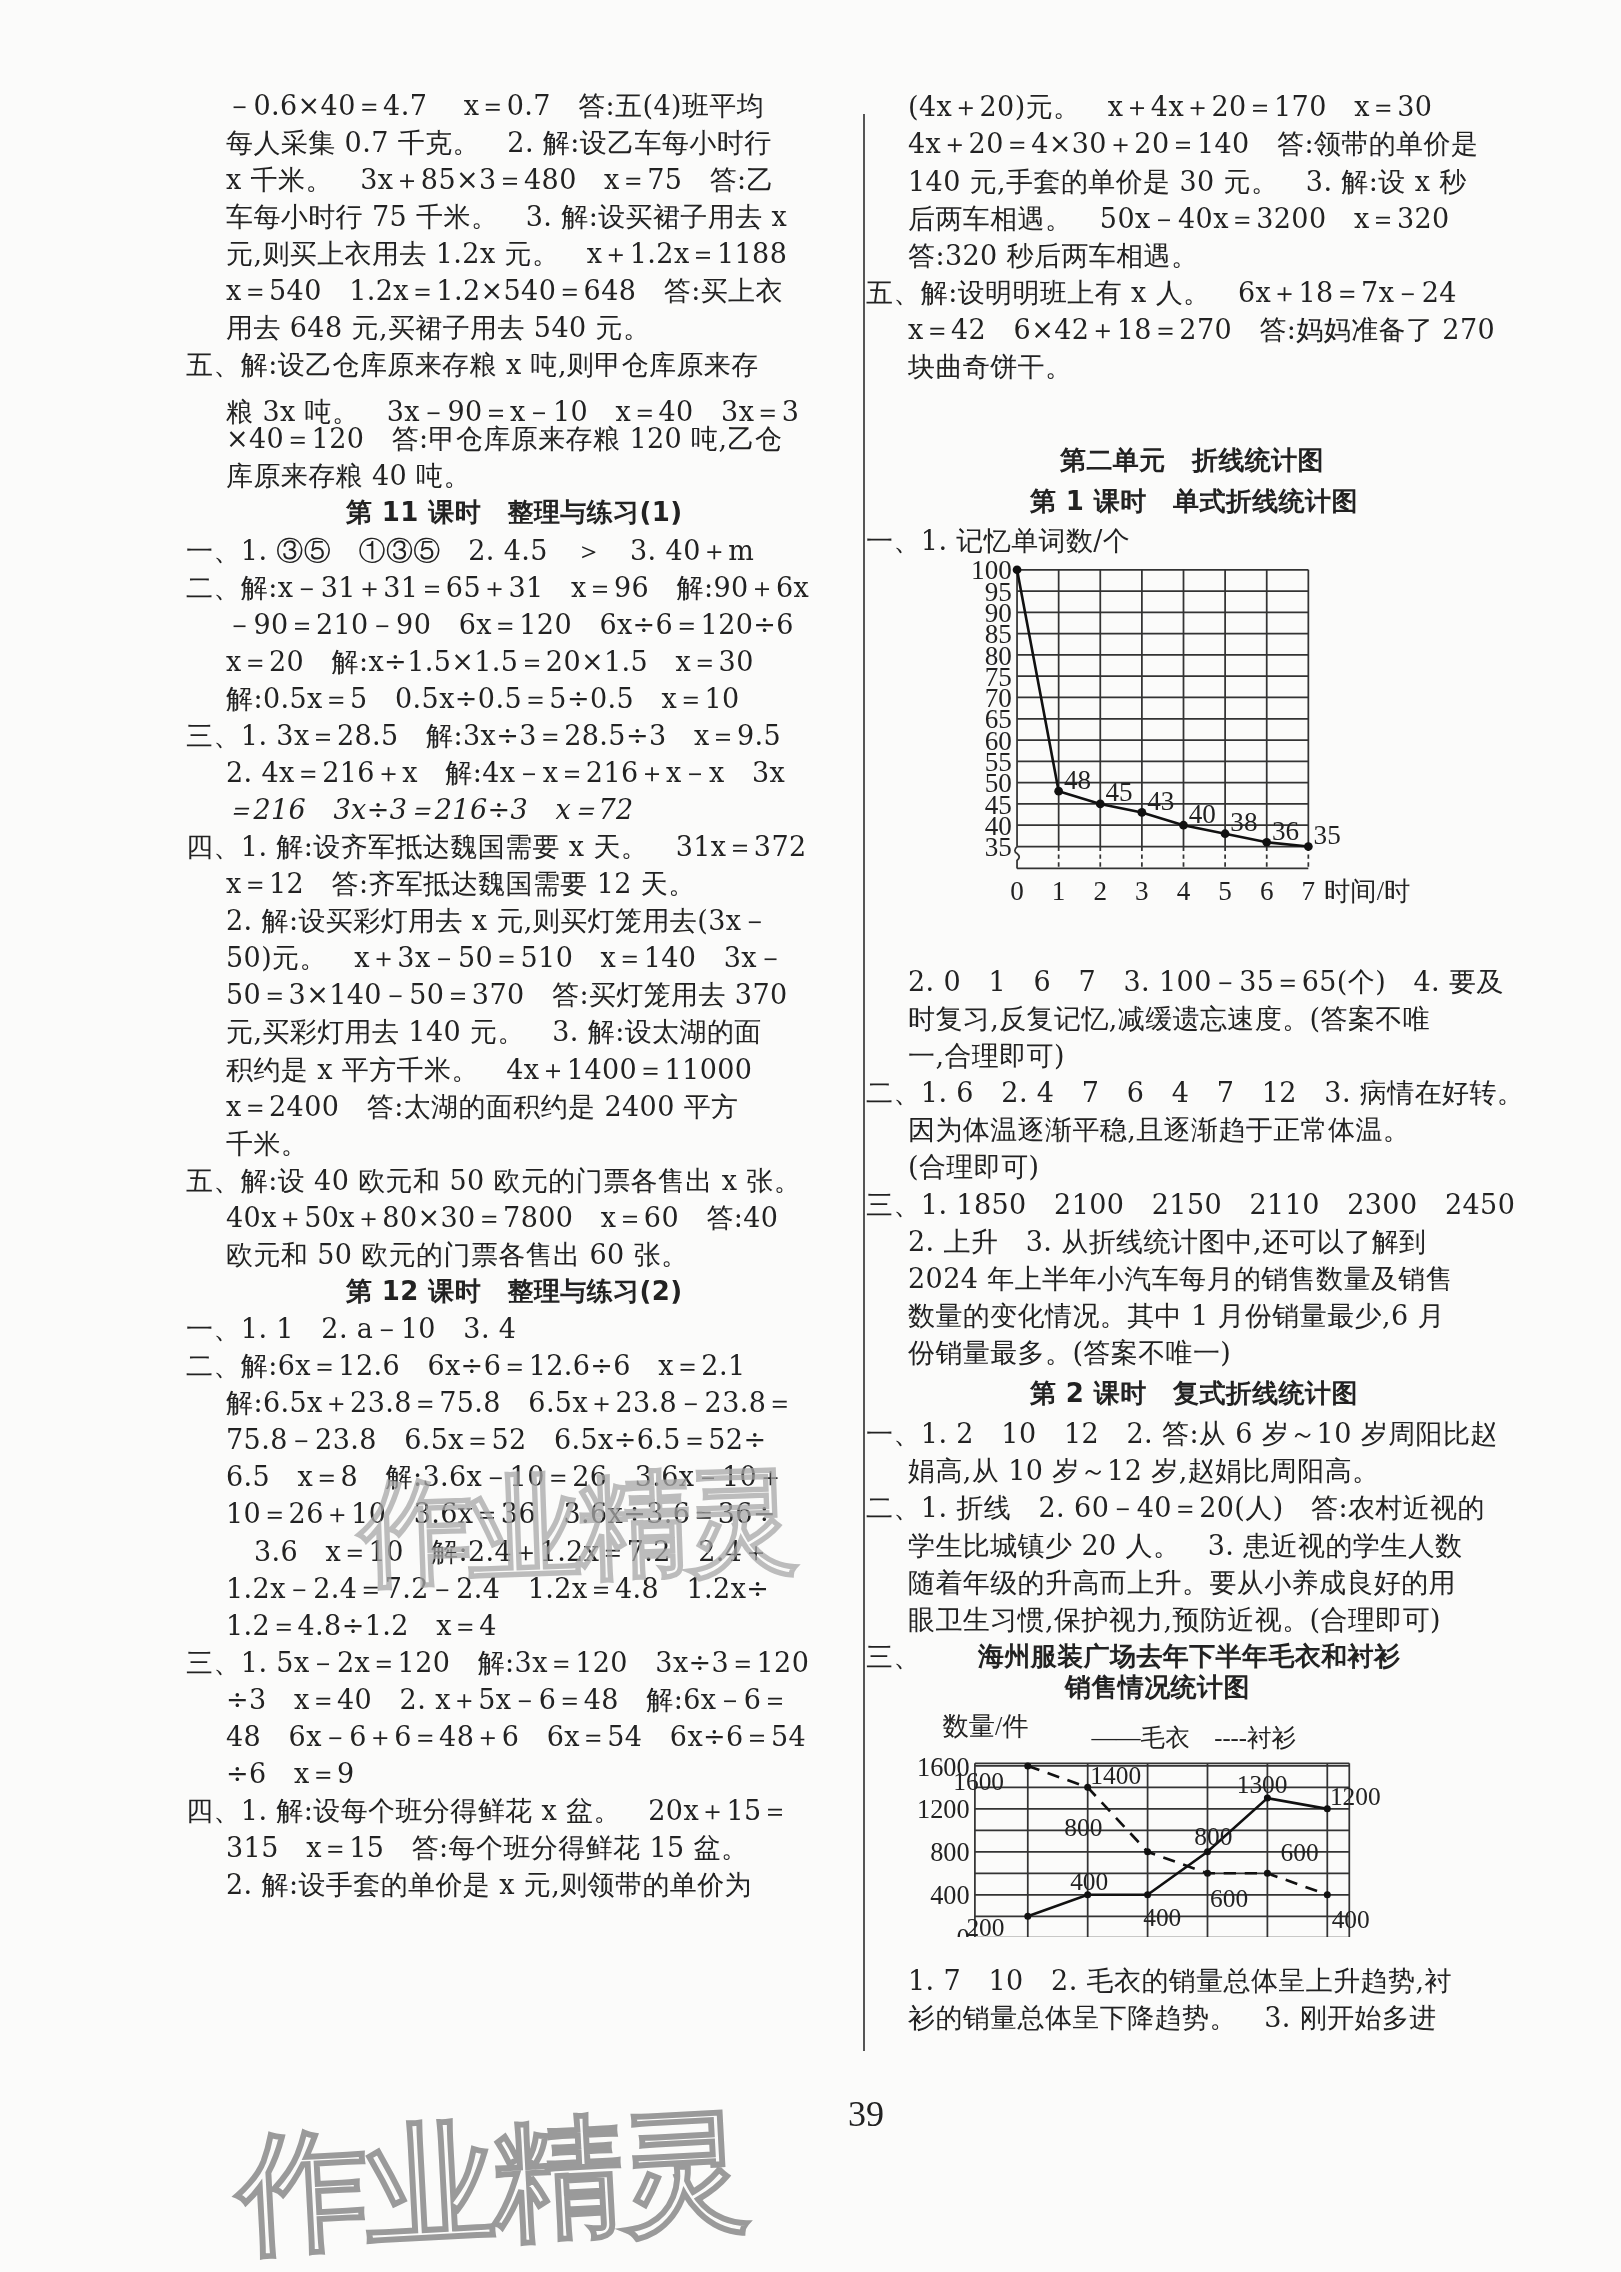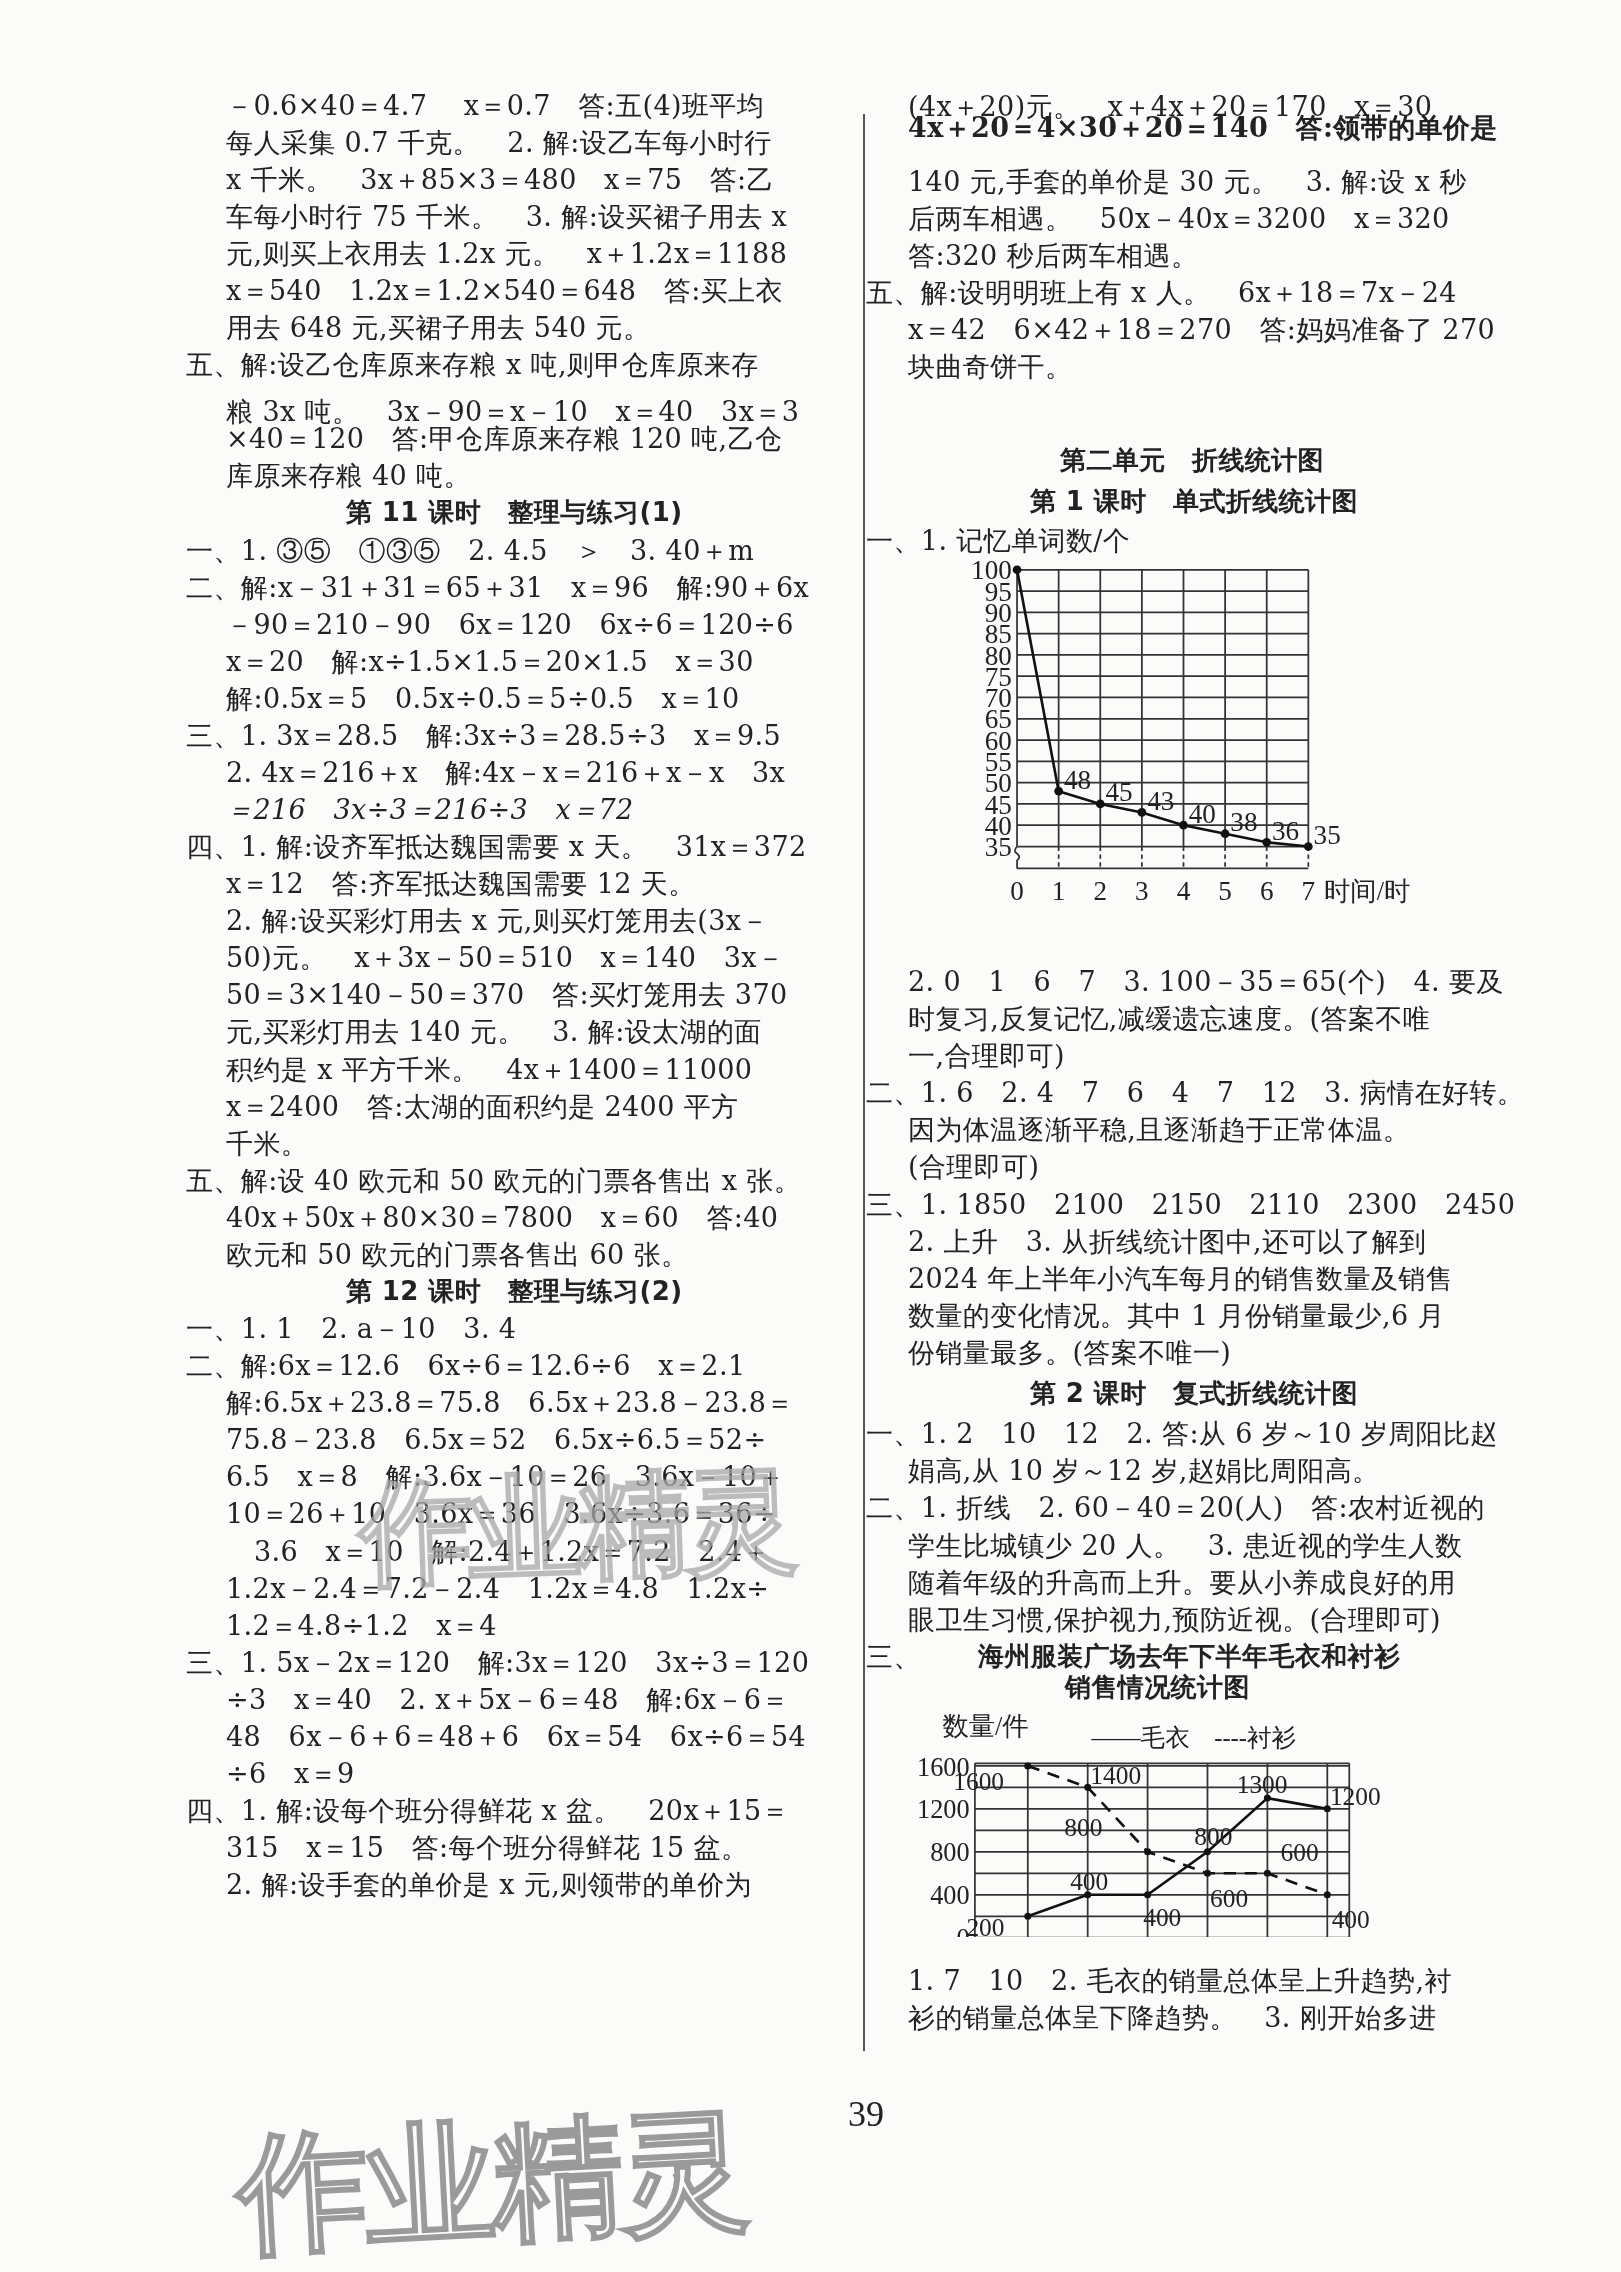--- a/index.html
+++ b/index.html
@@ -68,21 +68,21 @@
     <div class="line" style="left: 226px; top: 1756px;">÷6　x＝9</div>
     <div class="line" style="left: 186px; top: 1793px;">四、1. 解:设每个班分得鲜花 x 盆。　20x＋15＝</div>
     <div class="line" style="left: 226px; top: 1830px;">315　x＝15　答:每个班分得鲜花 15 盆。</div>
     <div class="line" style="left: 226px; top: 1867px;">2. 解:设手套的单价是 x 元,则领带的单价为</div>
   </div>
 
 <div class="divider"></div>
 
 <div class="col" id="rightcol">
     <div class="line" style="left: 908px; top: 89px;">(4x＋20)元。　x＋4x＋20＝170　x＝30</div>
-    <div class="line" style="left: 908px; top: 110px; font-weight: bold;">4x＋20＝4×30＋20＝140　答:领带的单价是</div>
+    <div class="line" style="left: 908px; top: 126px;">4x＋20＝4×30＋20＝140　答:领带的单价是</div>
     <div class="line" style="left: 908px; top: 164px;">140 元,手套的单价是 30 元。　3. 解:设 x 秒</div>
     <div class="line" style="left: 908px; top: 201px;">后两车相遇。　50x－40x＝3200　x＝320</div>
     <div class="line" style="left: 908px; top: 238px;">答:320 秒后两车相遇。</div>
     <div class="line" style="left: 866px; top: 275px;">五、解:设明明班上有 x 人。　6x＋18＝7x－24</div>
     <div class="line" style="left: 908px; top: 312px;">x＝42　6×42＋18＝270　答:妈妈准备了 270</div>
     <div class="line" style="left: 908px; top: 349px;">块曲奇饼干。</div>
     <div class="line h" style="left: 1060px; top: 443px;">第二单元　折线统计图</div>
     <div class="line h" style="left: 1030px; top: 484px;">第 1 课时　单式折线统计图</div>
     <div class="line" style="left: 866px; top: 523px;">一、1. 记忆单词数/个</div>
     <div class="line" style="left: 908px; top: 964px;">2. 0　1　6　7　3. 100－35＝65(个)　4. 要及</div>

